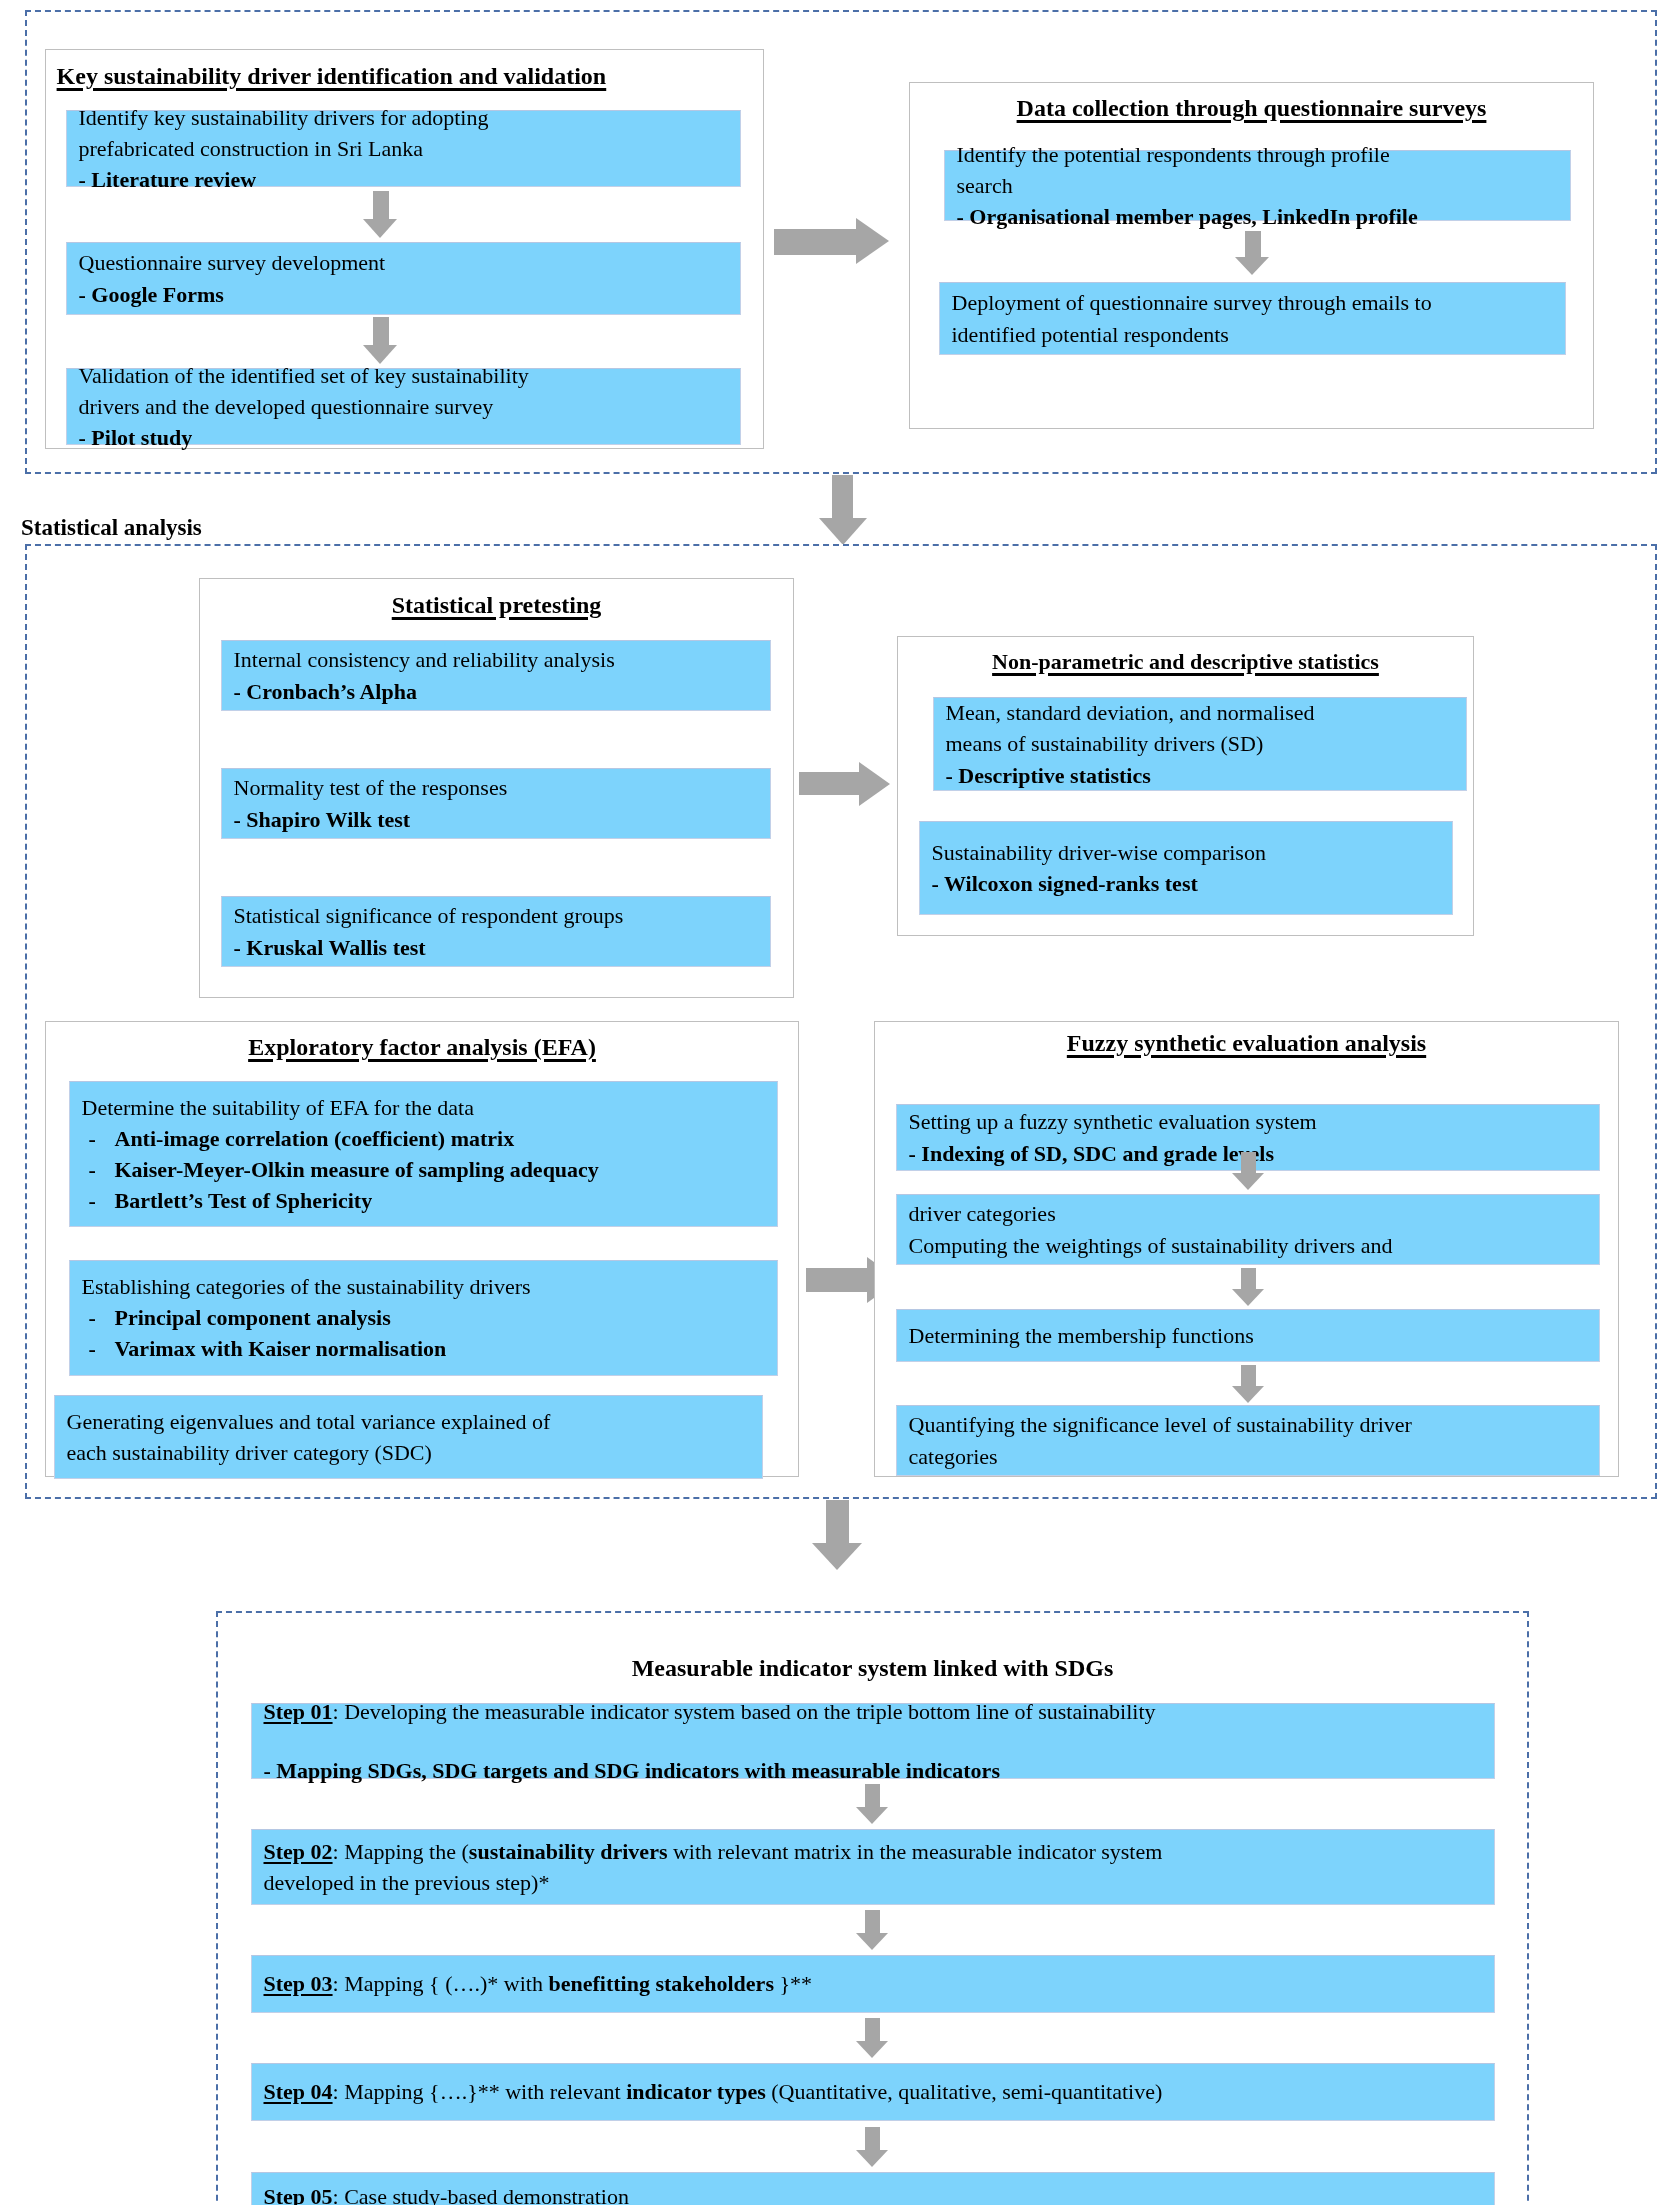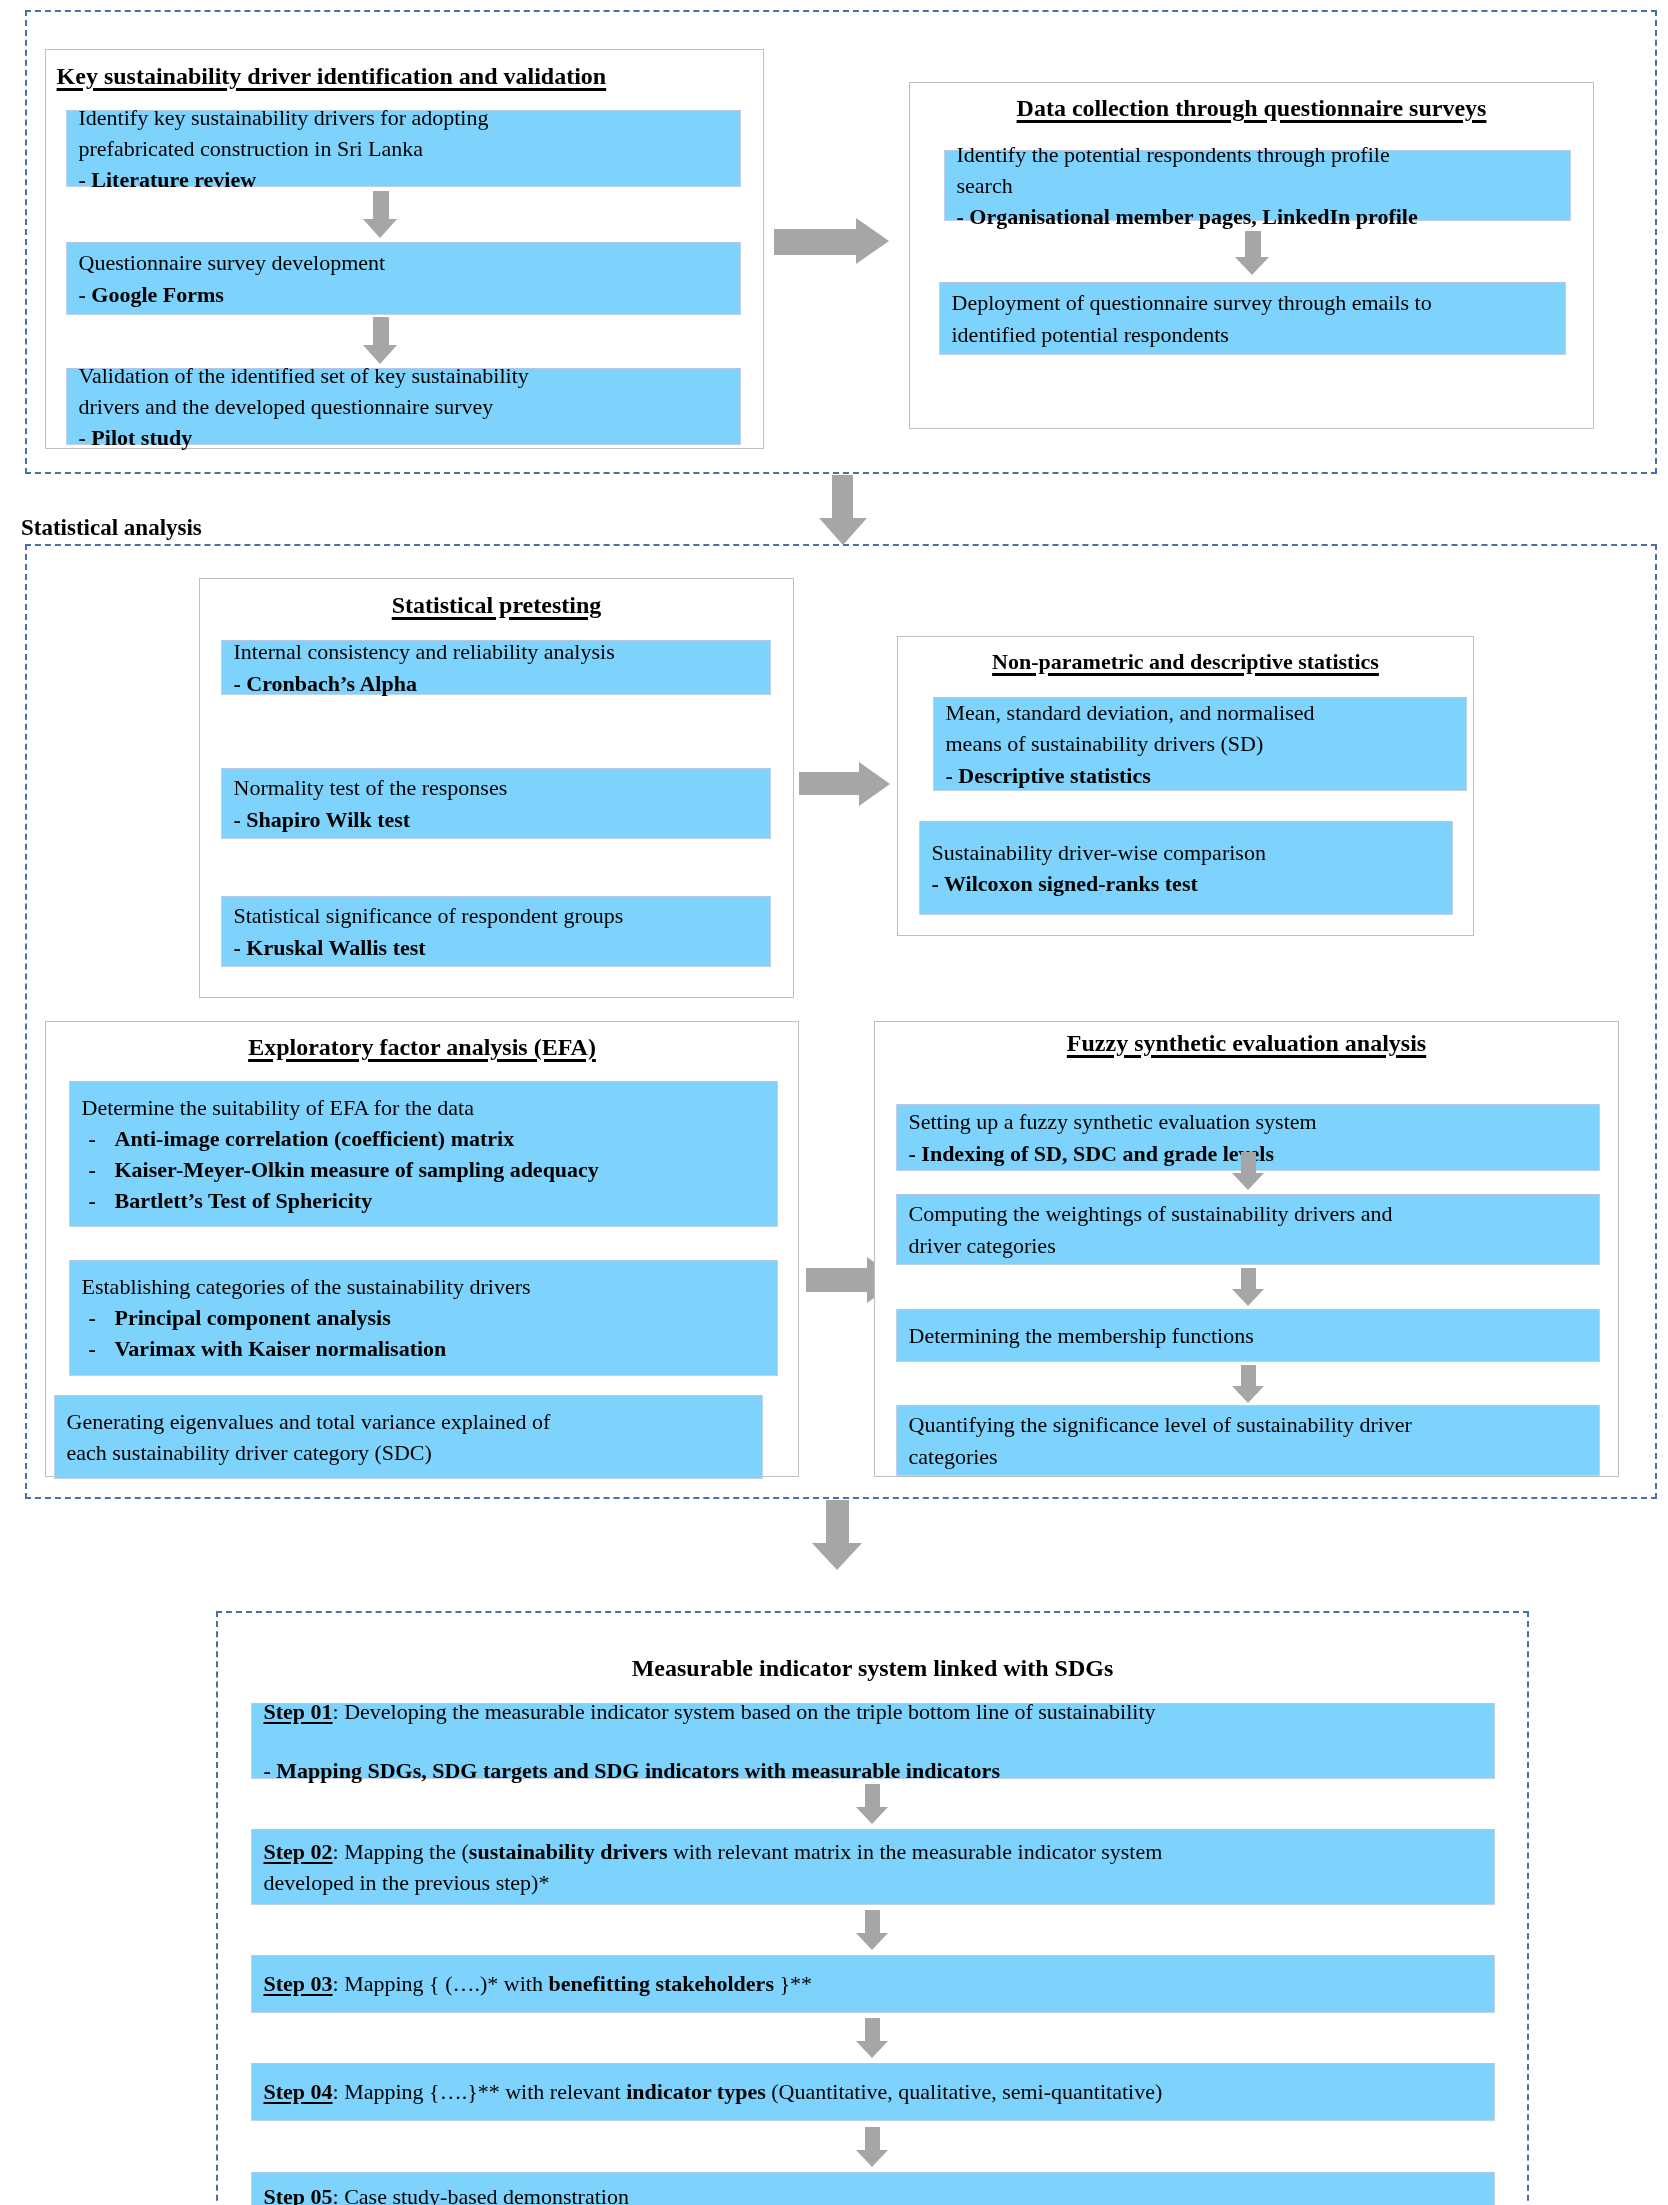--- a/index.html
+++ b/index.html
@@ -164,21 +164,21 @@
 </div>
 
 <div class="section-label" style="left:21px; top:515px;">Statistical analysis</div>
 
 <div class="stage" style="left:25px; top:544px; width:1632px; height:955px;"></div>
 
 <div class="card" style="left:199px; top:578px; width:595px; height:420px;">
   <div class="card-title center" style="margin-top:13.2px;">Statistical pretesting</div>
 </div>
 
-<div class="box" style="left:221px; top:640px; width:550px; height:55px;justify-content:center;">
+<div class="box" style="left:221px; top:640px; width:550px; height:71px;justify-content:center;">
   <span class="ln">Internal consistency and reliability analysis</span>
   <span class="b">- <span>Cronbach’s Alpha</span></span>
 </div>
 
 <div class="box" style="left:221px; top:768px; width:550px; height:71px;">
   <span class="ln">Normality test of the responses</span>
   <span class="b">- <span>Shapiro Wilk test</span></span>
 </div>
 
 <div class="box" style="left:221px; top:896px; width:550px; height:71px;">
@@ -241,22 +241,22 @@
   <span class="ln">Setting up a fuzzy synthetic evaluation system</span>
   <span class="b">- <span>Indexing of SD, SDC and grade levels</span></span>
 </div>
 
 <div class="arrow-wrap" style="left:1232px; top:1152px; width:33px; height:38px;">
   <div style="position:absolute;left:8.8px;top:0;width:15px;height:22px;background:#a6a6a6;"></div>
   <div style="position:absolute;left:0;top:21px;width:0;height:0;border-left:16.3px solid transparent;border-right:16.3px solid transparent;border-top:17px solid #a6a6a6;"></div>
 </div>
 
 <div class="box" style="left:896px; top:1194px; width:704px; height:71px;">
+  <span class="ln">driver categories</span>
   <span class="ln">Computing the weightings of sustainability drivers and</span>
-  <span class="ln">driver categories</span>
 </div>
 
 <div class="arrow-wrap" style="left:1232px; top:1268px; width:33px; height:38px;">
   <div style="position:absolute;left:8.8px;top:0;width:15px;height:22px;background:#a6a6a6;"></div>
   <div style="position:absolute;left:0;top:21px;width:0;height:0;border-left:16.3px solid transparent;border-right:16.3px solid transparent;border-top:17px solid #a6a6a6;"></div>
 </div>
 
 <div class="box" style="left:896px; top:1309px; width:704px; height:53px;">
   <span class="ln">Determining the membership functions</span>
 </div>

